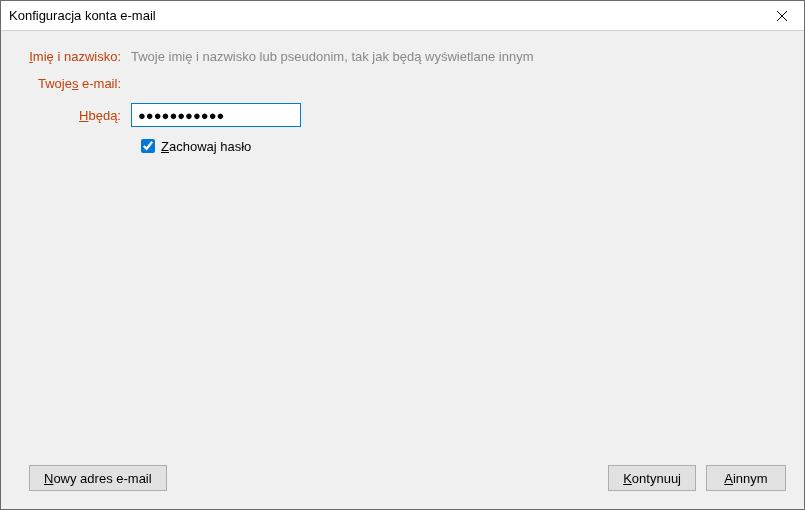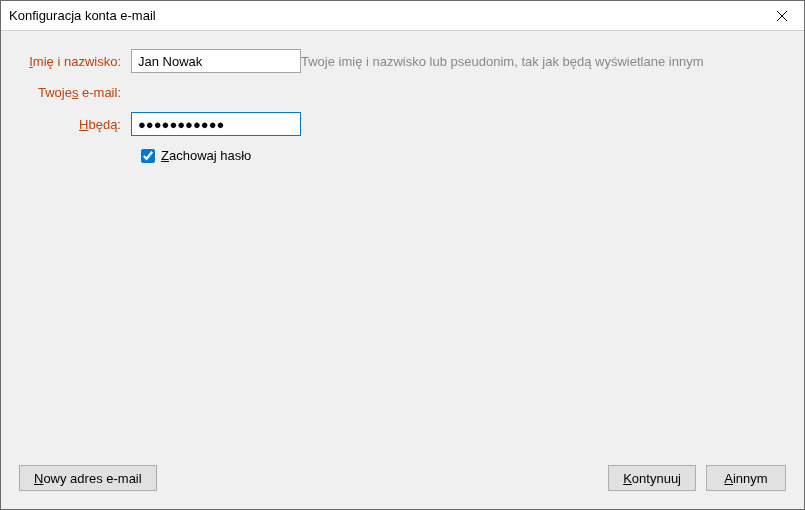--- a/index.html
+++ b/index.html
@@ -73,21 +73,21 @@
   }
   .form-row input.focused {
     border: 1px solid #0078d7;
   }
   .hint {
     color: #888;
     font-size: 13px;
   }
   .checkbox-row {
     display: flex;
-    align-items: flex-end;
+    align-items: flex-start;
     margin-left: 120px;
     margin-top: 6px;
   }
   .checkbox-row input[type="checkbox"] {
     width: 14px;
     height: 14px;
     margin: 0 6px 0 0;
     accent-color: #0078d7;
   }
   .u { text-decoration: underline; }
@@ -106,21 +106,21 @@
     border: 1px solid #adadad;
     font-family: inherit;
     font-size: 13px;
     cursor: pointer;
     margin-left: 10px;
     display: flex;
     align-items: center;
     justify-content: center;
     min-width: 80px;
   }
-  .btn:first-child { margin-left: 0; }
+  .btn:first-child { margin-left: 10px; }
 </style>
 </head>
 <body>
 
 <div class="window">
 
   <div class="titlebar">
     <div class="title">Konfiguracja konta e-mail</div>
     <div class="close-btn">
       <svg viewBox="0 0 10 10">
@@ -129,21 +129,20 @@
       </svg>
     </div>
   </div>
 
   <div class="content">
 
     <div class="form-row">
       <div class="label">
         <span class="u">I</span><span>mię i nazwisko:</span>
       </div>
-      <input type="text" value="Jan Nowak" style="">
       <div class="hint">Twoje imię i nazwisko lub pseudonim, tak jak będą wyświetlane innym</div>
     </div>
 
     <div class="form-row">
       <div class="label">
         <span>Twoje</span><span class="u">s</span><span> e-mail:</span>
       </div>
     </div>
 
     <div class="form-row">

